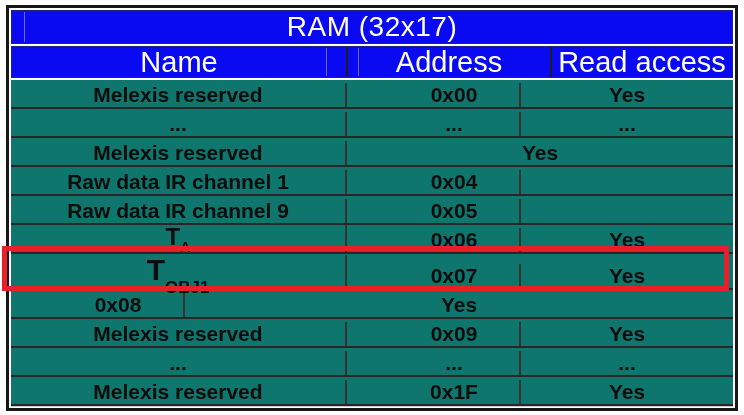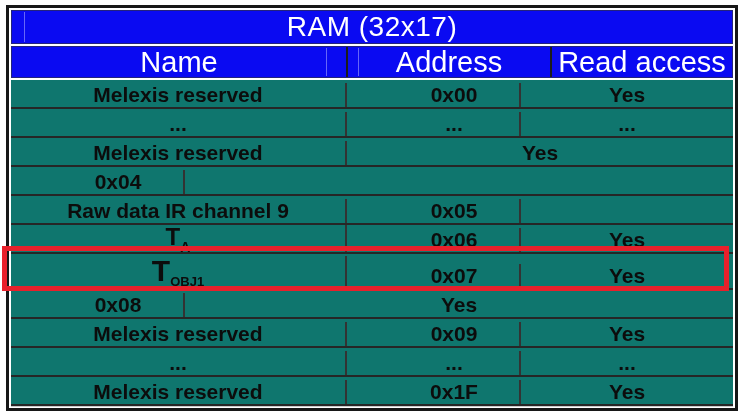--- a/index.html
+++ b/index.html
@@ -63,21 +63,21 @@
     box-sizing:border-box;
   }
   .dcell.name{width:336px;border-right:2px solid #333333;}
   .dcell.addr{width:174px;border-right:2px solid #333333;padding-left:42px;}
   .dcell.read{flex:1;}
   
   .tname .base{font-weight:bold;}
   .drow .tname .base{font-size:24px;line-height:1;}
   .drow .tname sub{font-size:14px;font-weight:bold;position:relative;top:2px;line-height:1;}
   .drow.large .tname .base{font-size:30px;}
-  .drow.large .tname sub{font-size:13px;top:0;}
+  .drow.large .tname sub{font-size:17px;top:8px;}
   
   .highlight-box{
     position:absolute;
     left:2px;top:246px;
     width:727px;height:45px;
     border:5px solid #e9202b;
     box-sizing:border-box;
     pointer-events:none;
     z-index:10;
   }
@@ -109,20 +109,21 @@
       <div class="drow">
     <div class="dcell name">...</div>
     <div class="dcell addr">...</div>
     <div class="dcell read">...</div>
   </div>
       <div class="drow">
     <div class="dcell name">Melexis reserved</div>
     <div class="dcell read">Yes</div>
   </div>
       <div class="drow">
+    <div class="dcell name">Raw data IR channel 1</div>
     <div class="dcell addr">0x04</div>
     <div class="dcell read"></div>
   </div>
       <div class="drow">
     <div class="dcell name">Raw data IR channel 9</div>
     <div class="dcell addr">0x05</div>
     <div class="dcell read"></div>
   </div>
       <div class="drow">
     <div class="dcell name">

